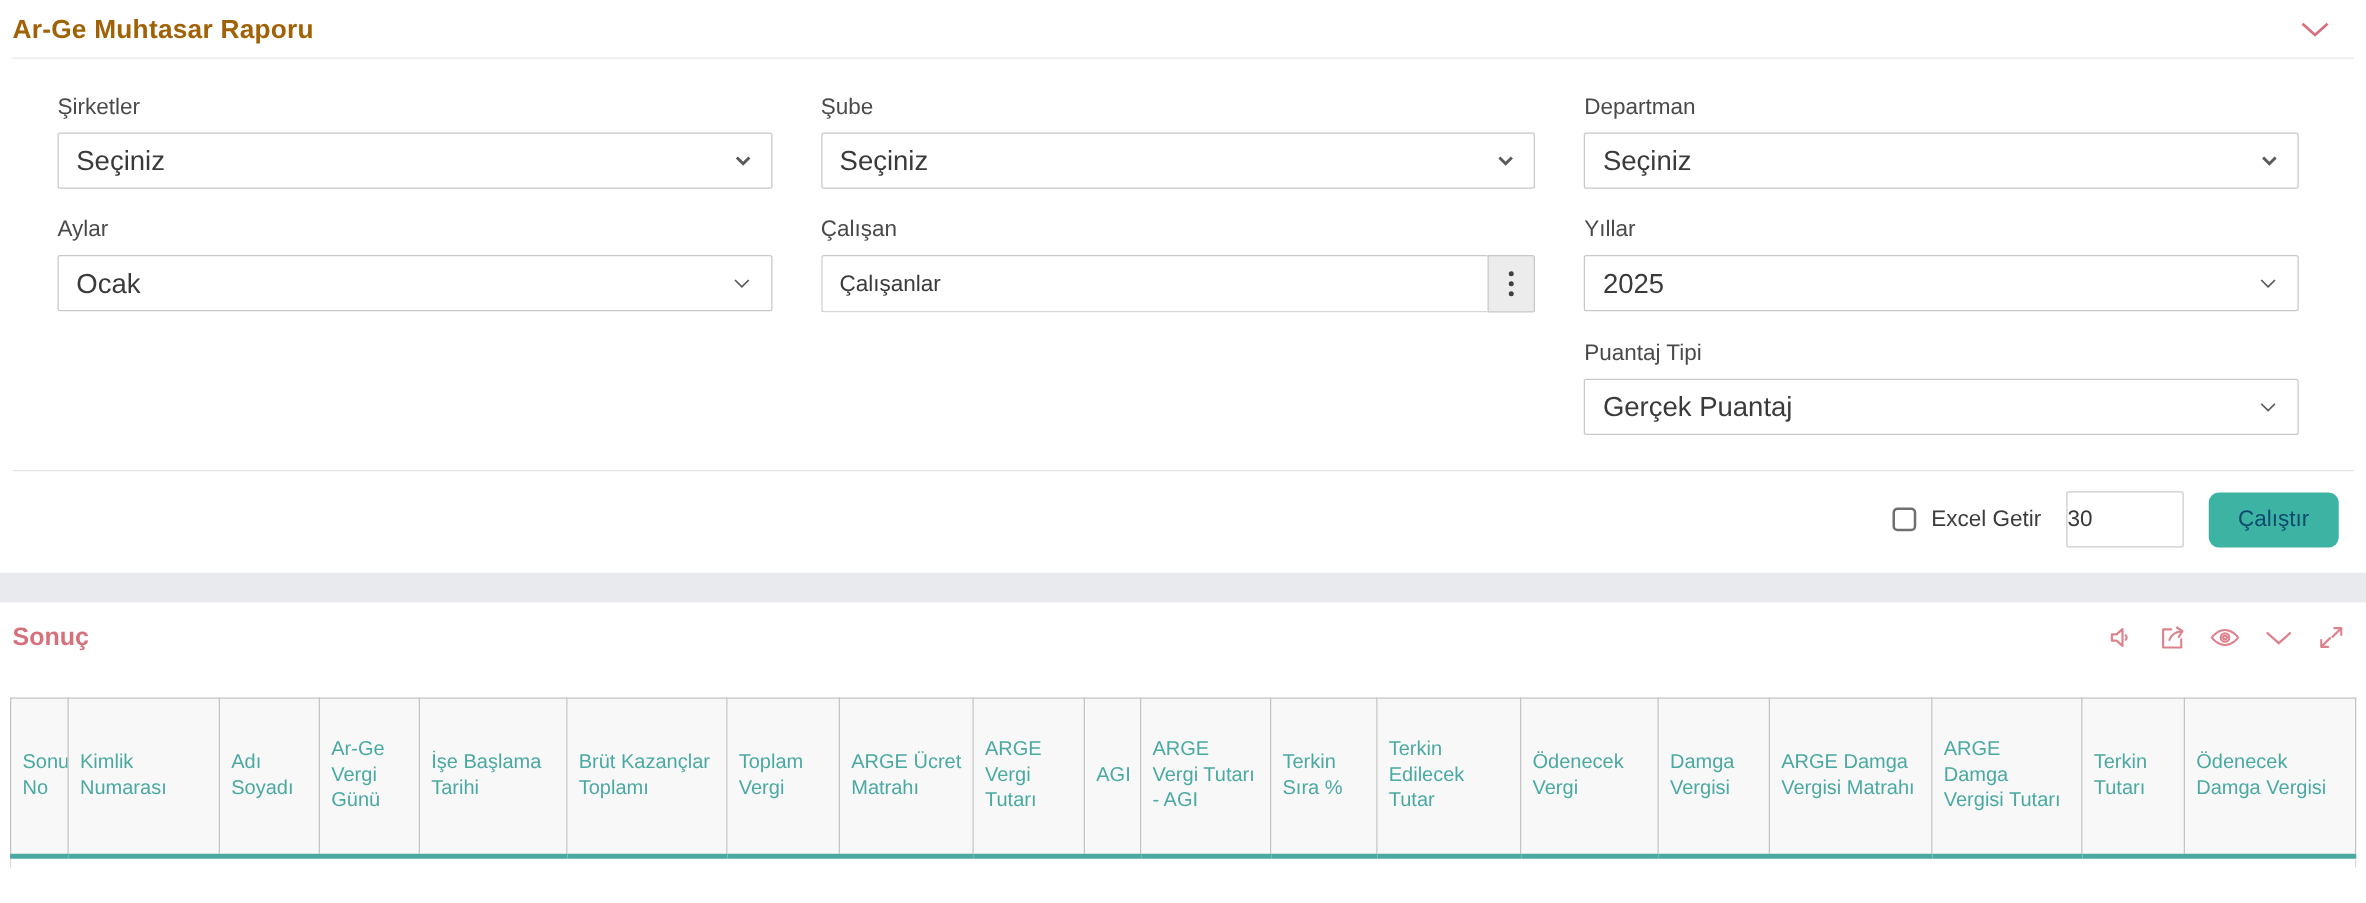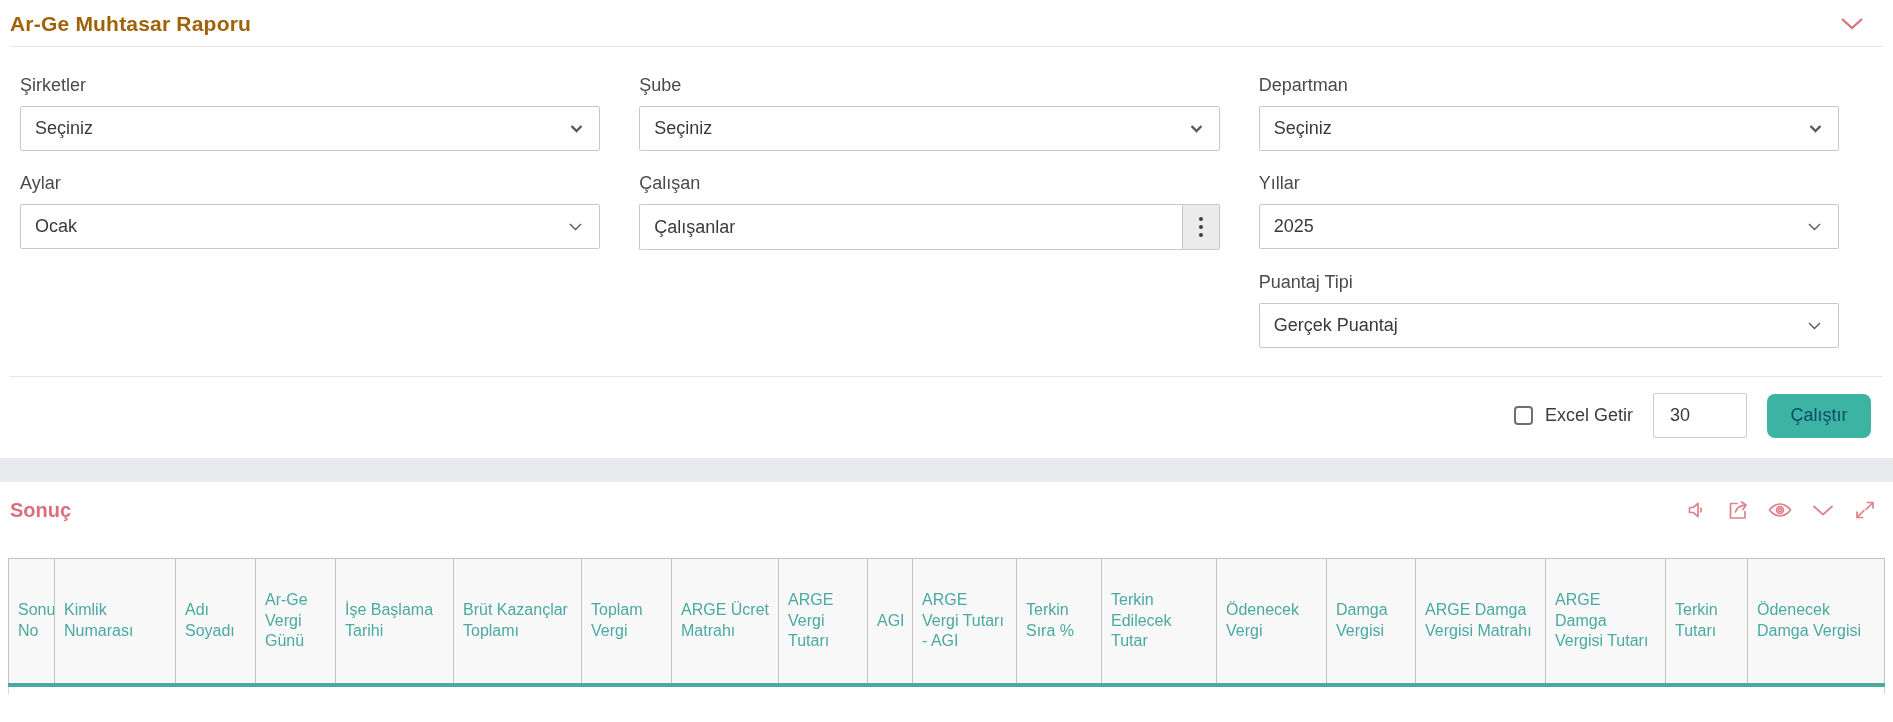--- a/index.html
+++ b/index.html
@@ -20,32 +20,32 @@
   .panel-title {
     font-size: 21px; font-weight: bold; color: #a16207; letter-spacing: .2px;
   }
   .header-chev { color: #d8707b; display: inline-flex; cursor: pointer; }
   .divider { border: none; border-top: 1px solid #e7e7e7; margin: 0 10px; }
 
   .form-grid {
     display: grid;
     grid-template-columns: 1fr 1fr 1fr;
     column-gap: 39px;
-    padding: 28px 54px 6px 20px;
+    padding: 28px 54px 6px 46px;
   }
   .field { margin-bottom: 22px; }
   .field-label {
     display: block; font-size: 18px; color: #4a4a4a; margin-bottom: 10px;
   }
   .select-box {
     height: 45px; border: 1px solid #c8c8c8; border-radius: 2px;
     background: #fff; display: flex; align-items: center;
     padding: 0 14px; cursor: pointer;
   }
-  .select-value { flex: 1; font-size: 18px; color: #3a3a3a; }
+  .select-value { flex: 1; font-size: 22px; color: #3a3a3a; }
   .chev { color: #5a5a5a; display: inline-flex; }
   .input-group { display: flex; height: 46px; }
   .text-input {
     flex: 1; border: 1px solid #c8c8c8; border-right: none; border-radius: 2px 0 0 2px;
     font-size: 18px; color: #3a3a3a; padding: 0 14px;
     font-family: "Liberation Sans", sans-serif; outline: none; background: #fff;
   }
   .kebab-btn {
     width: 38px; border: 1px solid #c8c8c8; border-radius: 0 2px 2px 0;
     background: #ececec; display: flex; flex-direction: column;
@@ -58,21 +58,21 @@
     gap: 20px; padding: 14px 22px 20px 0; margin-top: 2px;
   }
   .checkbox-wrap { display: flex; align-items: center; gap: 12px; cursor: pointer; }
   .checkbox {
     width: 19px; height: 19px; border: 2px solid #6f6f6f; border-radius: 4px;
     background: #fff; display: inline-block;
   }
   .checkbox-label { font-size: 18px; color: #3c3c3c; }
   .count-input {
     width: 94px; height: 45px; border: 1px solid #cccccc; border-radius: 2px;
-    font-size: 18px; padding: 0 16px; color: #3a3a3a;
+    font-size: 18px; padding: 0 0; color: #3a3a3a;
     font-family: "Liberation Sans", sans-serif; outline: none;
   }
   .run-btn {
     width: 104px; height: 44px; border: none; border-radius: 8px;
     background: #3db4a3; color: #0c4a6e; font-size: 18px;
     font-family: "Liberation Sans", sans-serif; cursor: pointer;
   }
 
   
   .gray-band { height: 24px; background: #e8eaed; width: 100%; }

